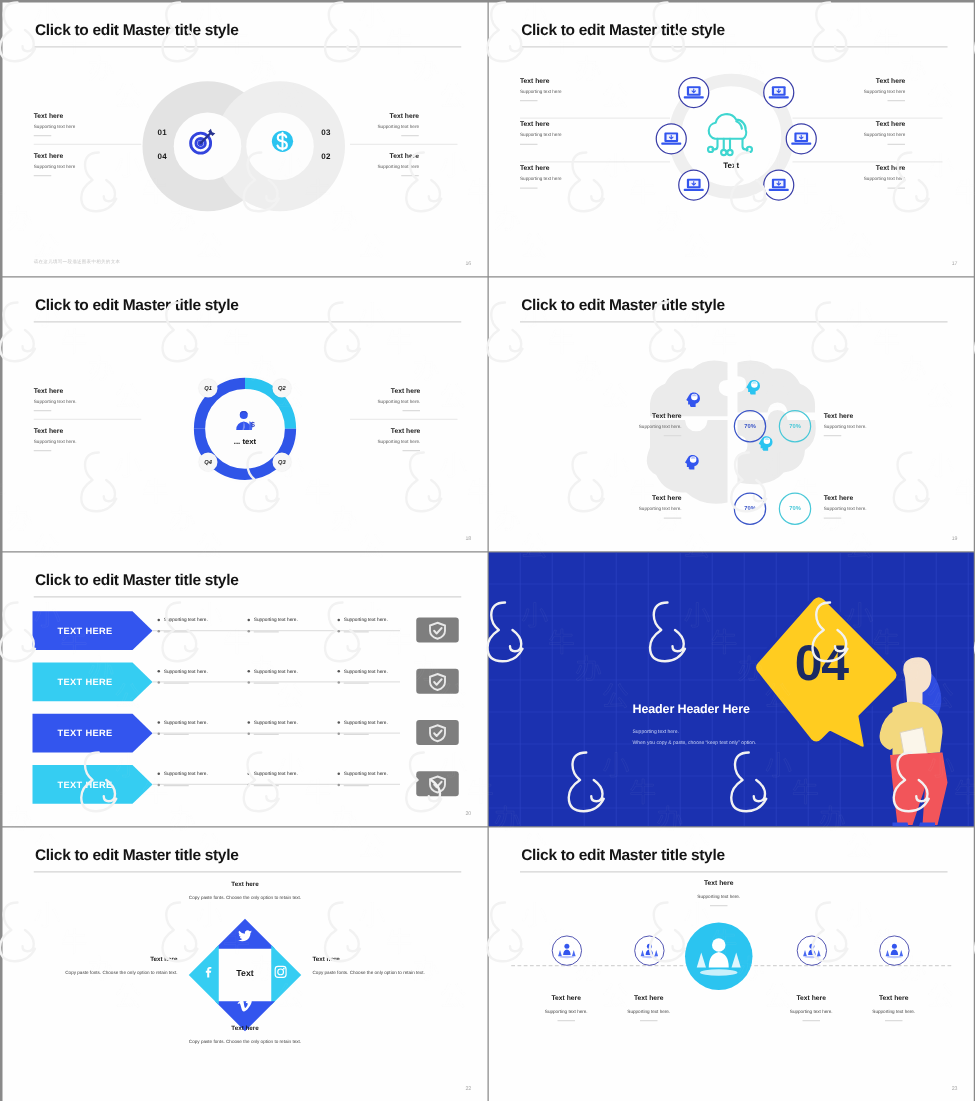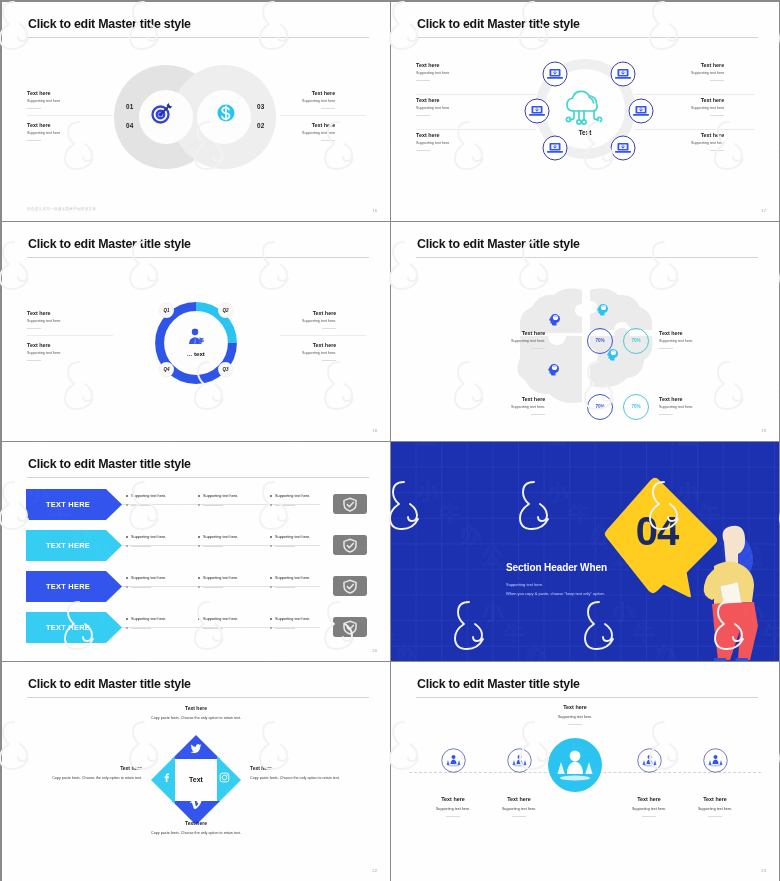--- a/index.html
+++ b/index.html
@@ -395,21 +395,21 @@
 </div>
 <div class="slide" style="left:391px;top:442px;width:388px;height:219px;background:#1b31b0;">
 <svg style="position:absolute;left:0;top:0;" width="388" height="219">
   <defs>
           <pattern id="gp" width="25.6" height="25.6" patternUnits="userSpaceOnUse">
    <path d="M25.6 0 V25.6 M0 25.6 H25.6" stroke="#2b41c4" stroke-width="1" fill="none"></path>
   </pattern>
         </defs>
   <rect width="388" height="219" fill="url(#gp)"></rect>
  </svg>
-<div style="position:absolute;left:115px;top:120px;font-size:10px;font-weight:bold;color:#fff;letter-spacing:-.1px;">Section Header When</div>
+<div style="position:absolute;left:115px;top:120px;font-size:10px;font-weight:bold;color:#fff;letter-spacing:-.1px;">Header Header Here</div>
 <div style="position:absolute;left:115px;top:140px;font-size:4px;color:#c9d3f6;">Supporting text here.</div>
 <div style="position:absolute;left:115px;top:149px;font-size:4px;color:#c9d3f6;">When you copy &amp; paste, choose “keep text only” option.</div>
 <svg style="position:absolute;left:211px;top:33px;" width="120" height="130" viewBox="0 0 120 130">
   <path d="M58 4 L114 60 q5 5 0 10 L86 98 l4 22 q1 5 -4 3 l-24 -12 l-6 6 q-5 5 -10 0 L4 64 q-5 -5 0 -10 L48 4 q5 -5 10 0z" fill="#ffcc20" stroke="#1b31b0" stroke-width="2.5" stroke-linejoin="round"></path>
  </svg>
 <div style="position:absolute;left:211px;top:33px;width:110px;line-height:112px;text-align:center;font-size:40px;font-weight:bold;color:#1b2a63;font-family:'Liberation Sans',sans-serif;letter-spacing:-1px;">04</div>
 <svg style="position:absolute;left:293px;top:80px;" width="82" height="139" viewBox="0 0 82 139">
  <g>
   <path d="M44 14 q16 -4 22 10 q7 16 -2 30 q-6 9 -14 6 q2 -16 -6 -24 z" fill="#2f4ce0"></path>
   <path d="M40 20 q-5 -14 8 -16 q12 -2 13 12 q1 12 -7 16 l0 10 l-12 2 z" fill="#f6e3cd"></path>

